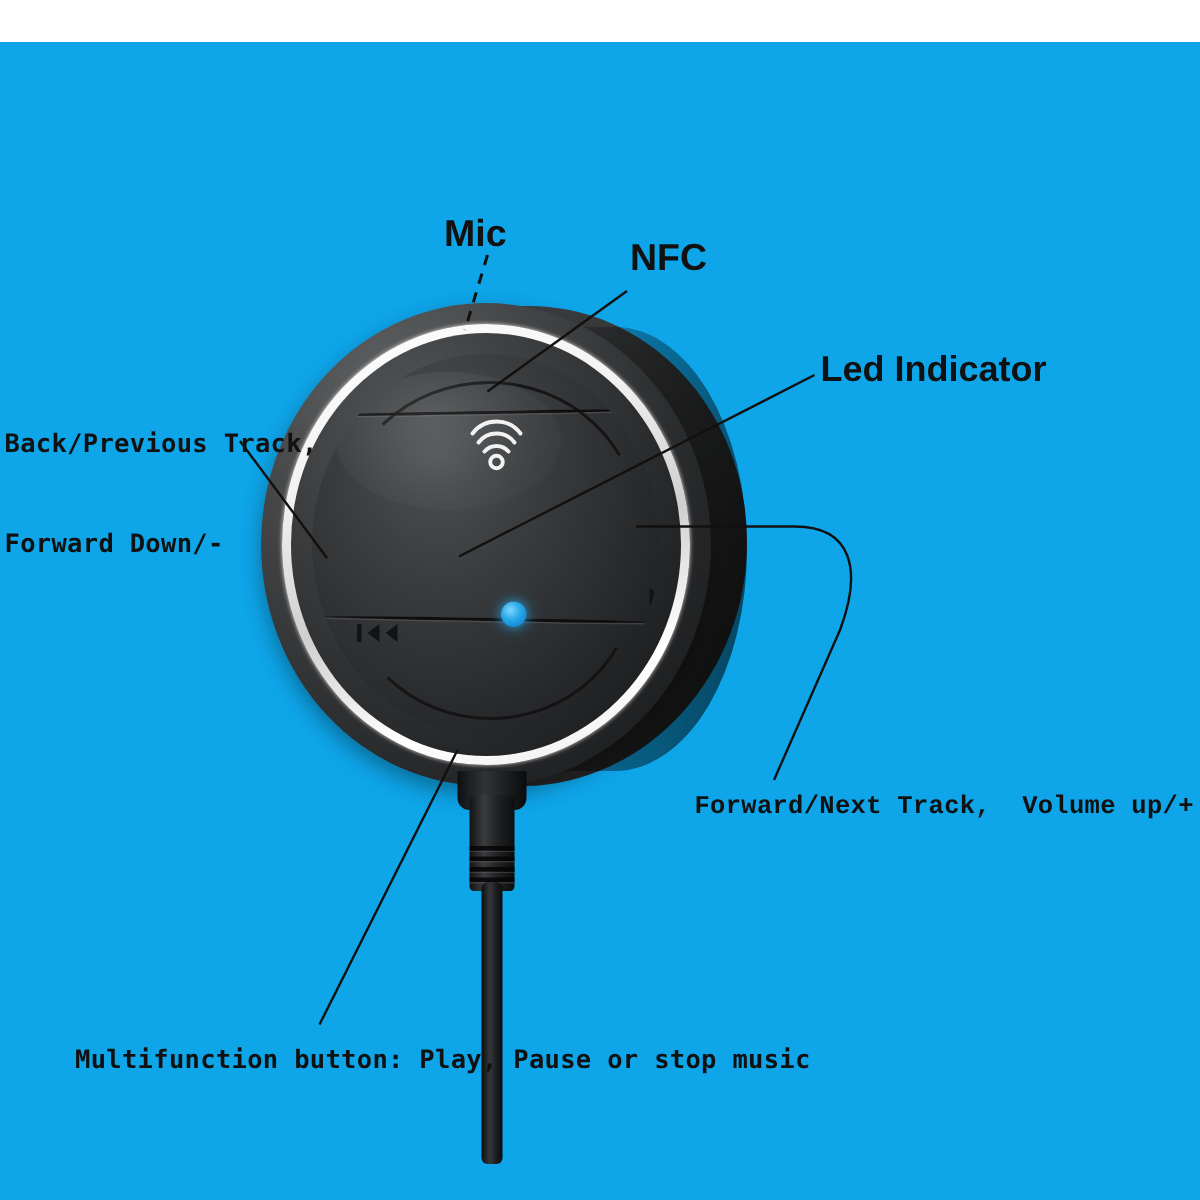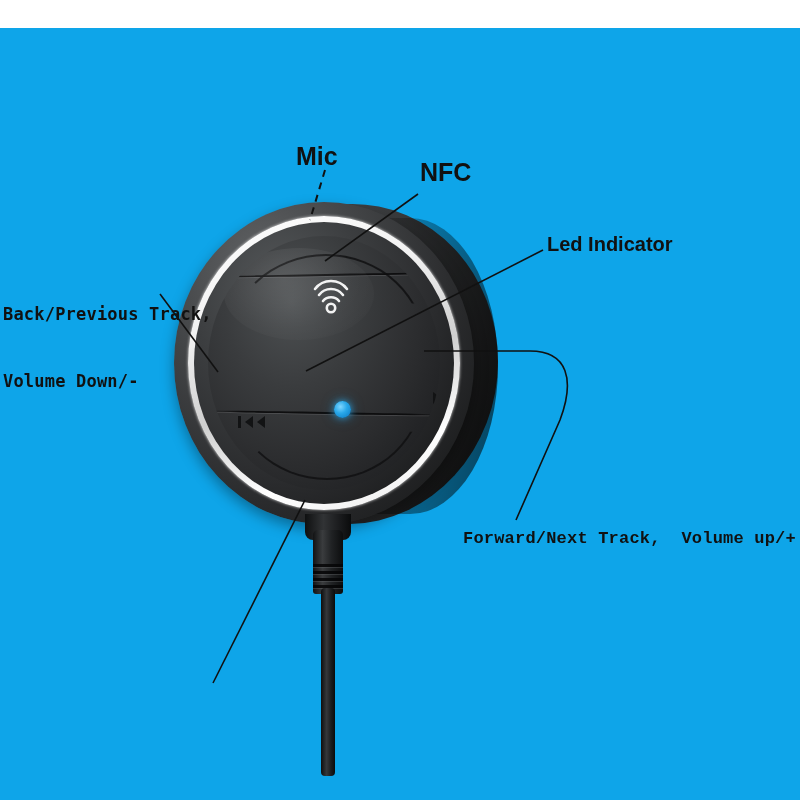--- a/index.html
+++ b/index.html
@@ -30,22 +30,22 @@
     font-weight: 700;
   }
   .label.sans {
     font-family: "Liberation Sans", sans-serif;
     font-weight: 700;
     letter-spacing: 0px;
   }
 
   #lbl-mic        { left: 296px; top: 112px; font-size: 25px; }
   #lbl-nfc        { left: 420px; top: 128px; font-size: 25px; }
-  #lbl-led        { left: 547px; top: 203px; font-size: 20px; }
-  #lbl-back       { left: 3px;   top: 230px; font-size: 17px; }
+  #lbl-led        { left: 547px; top: 203px; font-size: 24px; }
+  #lbl-back       { left: 3px;   top: 212px; font-size: 17px; }
   #lbl-forward    { left: 463px; top: 500px; font-size: 17px; font-family: Liberation Mono, monospace; }
   #lbl-multi      { left: 50px;  top: 668px; font-size: 17px; }
 
   
   #leaders {
     position: absolute;
     left: 0; top: 0;
     width: 800px; height: 800px;
     pointer-events: none;
   }
@@ -334,19 +334,20 @@
   </svg>
 
   <div id="lbl-mic" class="label sans">Mic</div>
 
   <div id="lbl-nfc" class="label sans">NFC</div>
 
   <div id="lbl-led" class="label sans">Led Indicator</div>
 
   <div id="lbl-back" class="label mono">
     <div>Back/Previous Track,</div>
-    <div>Volume Down/-</div>
+    <div>Forward Down/-</div>
   </div>
 
   <div id="lbl-forward" class="label mono">Forward/Next Track,  Volume up/+</div>
 
+  <div id="lbl-multi" class="label mono">Multifunction button: Play, Pause or stop music</div>
 
 </div>
 
 </body></html>

